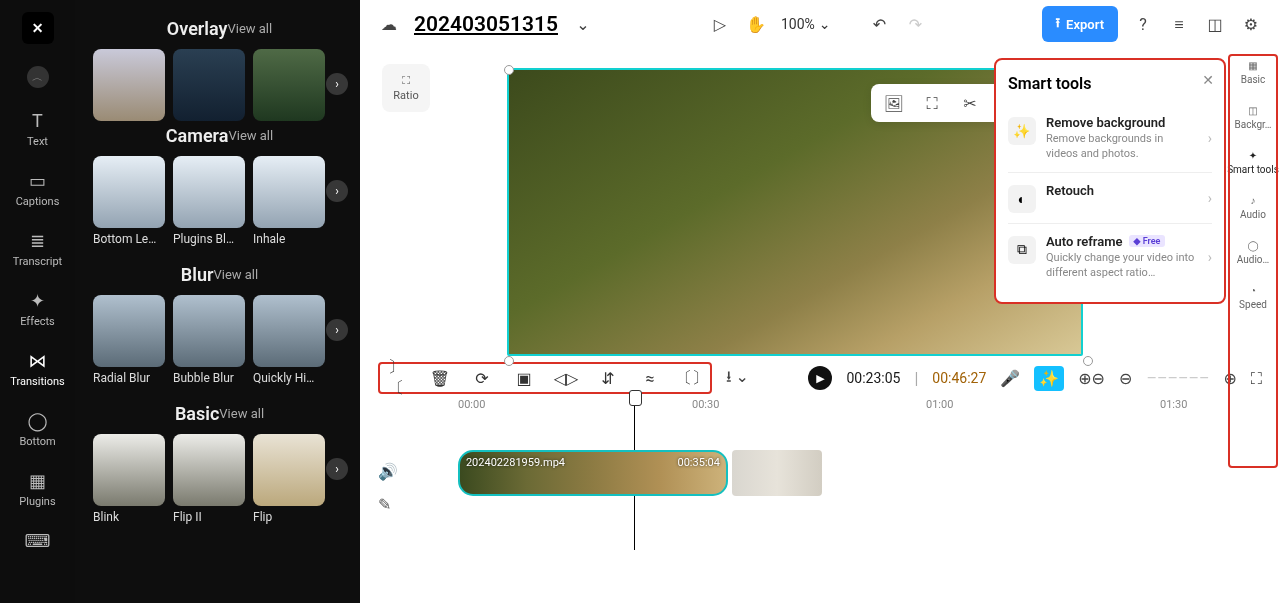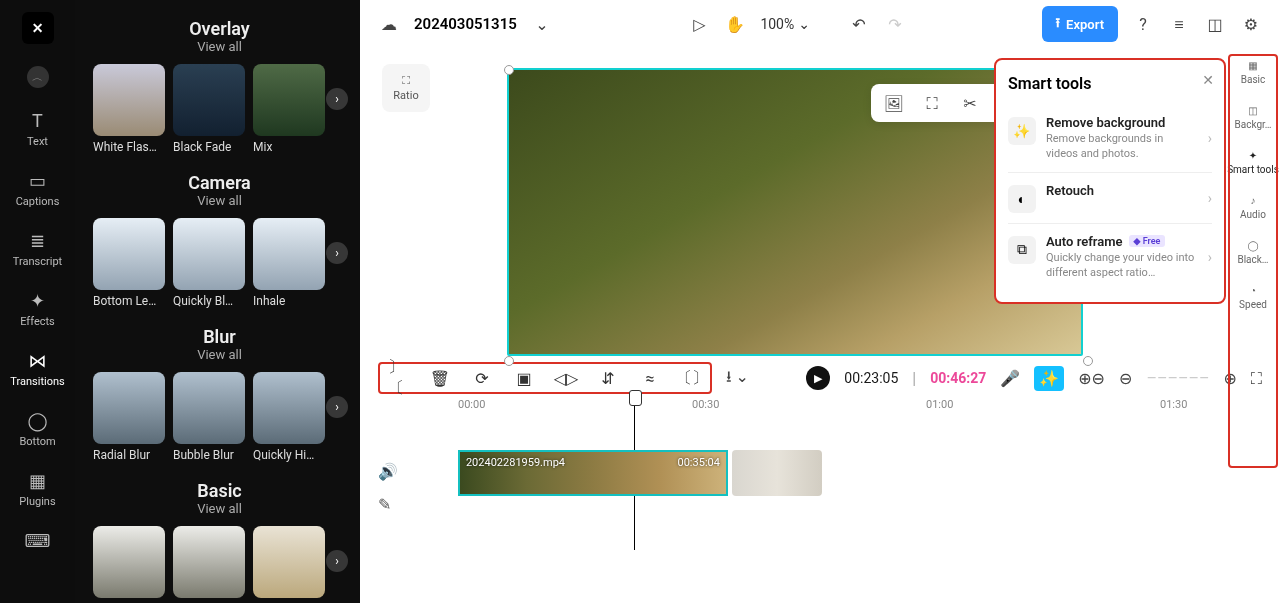--- a/index.html
+++ b/index.html
@@ -5,32 +5,32 @@
   * { box-sizing: border-box; margin: 0; padding: 0; }
   body { font-family: -apple-system, BlinkMacSystemFont, "Segoe UI", Roboto, sans-serif; background: #fff; width: 1280px; height: 603px; overflow: hidden; }
 
   .app { display: flex; height: 100%; }
   .left-rail { width: 75px; background: #0d0d0d; display: flex; flex-direction: column; align-items: center; padding-top: 12px; gap: 22px; color: #bbb; font-size: 11px; }
   .left-rail .rail-item { display: flex; flex-direction: column; align-items: center; gap: 4px; cursor: pointer; }
   .left-rail .rail-item.active { color: #fff; }
   .rail-icon { font-size: 18px; }
 
   .transitions-panel { width: 285px; background: #0e0e0e; color: #eee; padding: 18px 14px 0 18px; overflow-y: auto; position: relative; }
-  .section-header { display: flex; justify-content: center; align-items: center; margin-bottom: 10px; flex-direction: column; }
+  .section-header { display: flex; justify-content: center; align-items: center; margin-bottom: 10px; }
   .section-title { font-size: 18px; font-weight: 600; }
   .view-all { color: #aaa; font-size: 13px; }
   .thumb-row { display: flex; gap: 8px; position: relative; margin-bottom: 4px; }
   .thumb { width: 72px; height: 72px; border-radius: 8px; background: #333; display: flex; align-items: center; justify-content: center; font-size: 9px; color: #999; overflow: hidden; }
   .thumb-row .row-arrow { position: absolute; right: -2px; top: 24px; width: 22px; height: 22px; border-radius: 50%; background: rgba(60,60,60,.9); color: #fff; display: flex; align-items: center; justify-content: center; font-size: 12px; }
   .thumb-labels { display: flex; gap: 8px; margin-bottom: 18px; }
   .thumb-labels span { width: 72px; font-size: 12px; color: #ddd; white-space: nowrap; overflow: hidden; text-overflow: ellipsis; }
 
   .main { flex: 1; display: flex; flex-direction: column; background: #fff; }
   .top-bar { height: 48px; display: flex; align-items: center; padding: 0 18px; gap: 14px; }
-  .top-bar .project-title { font-weight: 600; font-size: 15px; }
+  .top-bar .project-title { font-weight: 600; font-size: 21px; text-decoration: underline; }
   .top-bar .spacer { flex: 1; }
   .export-btn { background: #2a8cff; color: #fff; padding: 7px 14px; border-radius: 6px; font-weight: 600; font-size: 13px; display: flex; align-items: center; gap: 6px; }
   .top-icon { width: 22px; height: 22px; display: inline-flex; align-items: center; justify-content: center; color: #444; font-size: 16px; }
   .zoom { display: flex; align-items: center; gap: 4px; font-size: 14px; color: #333; }
 
   .center-row { display: flex; position: relative; }
   .canvas-col { flex: 1; padding: 10px 12px 0 16px; position: relative; }
   .ratio-btn { position: absolute; left: 22px; top: 16px; width: 48px; height: 48px; background: #f5f5f5; border-radius: 8px; display: flex; flex-direction: column; align-items: center; justify-content: center; color: #555; font-size: 11px; gap: 2px; }
   .preview-frame { margin: 10px auto 0; width: 576px; height: 288px; background: linear-gradient(150deg,#3c4a1c 0%,#5c6b2a 40%,#8e8048 65%,#b7a067 80%,#d8c896 100%); position: relative; border: 2px solid #12d0d0; border-radius: 2px; }
   .preview-frame .handle { position: absolute; width: 10px; height: 10px; background: #fff; border: 1px solid #999; border-radius: 50%; }
@@ -53,35 +53,35 @@
 
   .right-rail { width: 54px; display: flex; flex-direction: column; align-items: center; padding-top: 12px; gap: 20px; font-size: 10px; color: #666; position: relative; }
   .right-rail .rr-item { display: flex; flex-direction: column; align-items: center; gap: 3px; cursor: pointer; }
   .right-rail .rr-item.active { color: #222; }
   .right-rail-frame { position: absolute; left: 2px; top: 6px; width: 50px; height: 414px; border: 2px solid #d93025; border-radius: 4px; pointer-events: none; }
 
   .toolbar2 { display: flex; align-items: center; padding: 6px 18px 4px; gap: 14px; }
   .toolbar2-left { border: 2px solid #d93025; border-radius: 4px; padding: 4px 8px; display: flex; gap: 22px; }
   .toolbar2-left .ti { width: 20px; height: 20px; display: inline-flex; align-items: center; justify-content: center; color: #333; }
   .time-readout { font-size: 14px; font-weight: 400; color: #181818; }
-  .time-total { color: #ec4899; font-weight: 700; }
+  .time-total { color: #a16207; font-weight: 400; }
   .play-circle { width: 24px; height: 24px; border-radius: 50%; background: #111; color: #fff; display: flex; align-items: center; justify-content: center; font-size: 11px; }
   .tb-ic { color: #444; font-size: 16px; }
   .tb-ic.highlight { color: #fff; background: #14c0ff; padding: 3px 5px; border-radius: 4px; }
 
   .timeline-wrap { padding: 0 18px; }
   .ruler { position: relative; height: 24px; font-size: 11px; color: #888; }
   .ruler span { position: absolute; }
   .playhead { position: absolute; left: 256px; top: -8px; width: 1px; height: 160px; background: #000; }
   .playhead::before { content: ''; position: absolute; left: -5px; top: 0; width: 11px; height: 14px; background: #fff; border: 1px solid #333; border-radius: 3px; }
 
   .tracks { position: relative; margin-top: 28px; display: flex; gap: 14px; }
   .track-icons { display: flex; flex-direction: column; gap: 14px; padding-top: 12px; color: #555; }
   .track-row { position: relative; height: 50px; }
-  .clip { position: absolute; top: 0; height: 46px; border-radius: 0; background: linear-gradient(90deg,#3b4a1f,#6b6a35,#8d7b43,#b09055,#cdb27a); border: 2px solid #14c0c0; overflow: hidden; }
+  .clip { position: absolute; top: 0; height: 46px; border-radius: 15px; background: linear-gradient(90deg,#3b4a1f,#6b6a35,#8d7b43,#b09055,#cdb27a); border: 2px solid #14c0c0; overflow: hidden; }
   .clip .clip-label { position: absolute; left: 6px; top: 4px; color: #fff; font-size: 11px; text-shadow: 0 0 3px rgba(0,0,0,.8); }
   .clip .clip-dur { position: absolute; right: 6px; top: 4px; color: #fff; font-size: 11px; text-shadow: 0 0 3px rgba(0,0,0,.8); }
   .clip2 { position: absolute; top: 0; height: 46px; border-radius: 4px; background: linear-gradient(90deg,#d9d6cf,#e7e3da,#d2cdc2); }
 
   
   .th-grad1 { background: linear-gradient(180deg,#c9c9d9,#9a8b74); }
   .th-grad2 { background: linear-gradient(180deg,#2a3f52,#122030); }
   .th-grad3 { background: linear-gradient(180deg,#4f6a46,#1f3820); }
   .th-city { background: linear-gradient(180deg,#e6eef5,#93a3b2); }
   .th-blcar { background: linear-gradient(180deg,#b0c0ce,#5b6b77); }
@@ -134,39 +134,34 @@
     <div class="section-header">
         <div class="section-title">Overlay</div>
         <div class="view-all">View all</div>
       </div>
     <div class="thumb-row">
       <div class="thumb th-grad1"></div>
       <div class="thumb th-grad2"></div>
       <div class="thumb th-grad3"></div>
       <div class="row-arrow">›</div>
     </div>
-    <div class="thumb-labels">
-        <span>White Flas…</span>
-        <span>Black Fade</span>
-        <span>Mix</span>
-      </div>
 
     <div class="section-header">
         <div class="section-title">Camera</div>
         <div class="view-all">View all</div>
       </div>
     <div class="thumb-row">
       <div class="thumb th-city"></div>
       <div class="thumb th-city"></div>
       <div class="thumb th-city"></div>
       <div class="row-arrow">›</div>
     </div>
     <div class="thumb-labels">
         <span>Bottom Le…</span>
-        <span>Quickly Bl…</span>
+        <span>Plugins Bl…</span>
         <span>Inhale</span>
       </div>
 
     <div class="section-header">
         <div class="section-title">Blur</div>
         <div class="view-all">View all</div>
       </div>
     <div class="thumb-row">
       <div class="thumb th-blcar"></div>
       <div class="thumb th-blcar"></div>
@@ -284,21 +279,21 @@
         <div class="rr-item active">
             <span>✦</span>
             <span>Smart tools</span>
           </div>
         <div class="rr-item">
             <span>♪</span>
             <span>Audio</span>
           </div>
         <div class="rr-item">
             <span>◯</span>
-            <span>Black…</span>
+            <span>Audio…</span>
           </div>
         <div class="rr-item">
             <span>◔</span>
             <span>Speed</span>
           </div>
       </div>
     </div>
 
     <div class="toolbar2">
       <div class="toolbar2-left">

